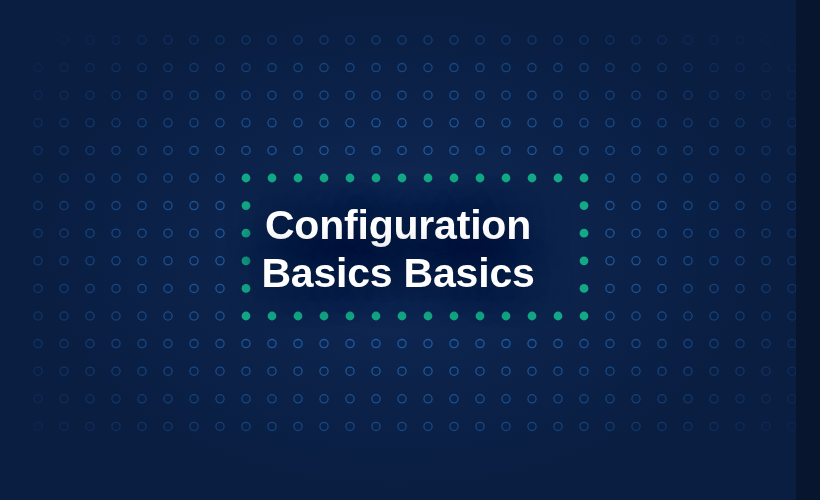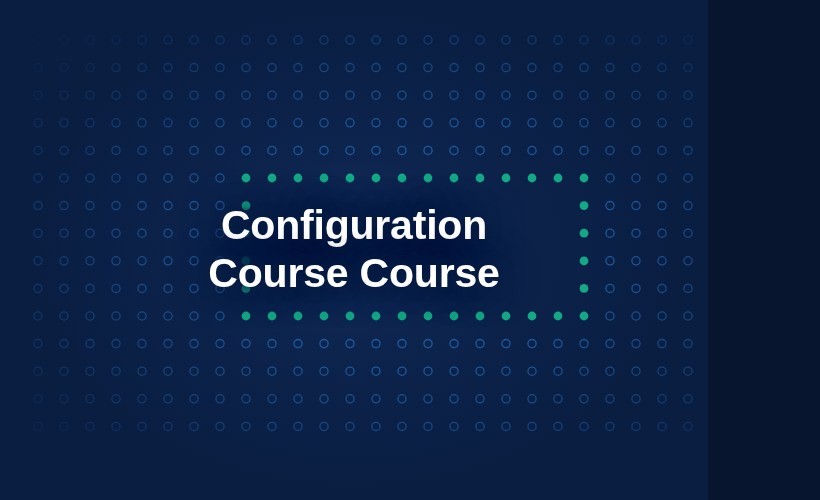--- a/index.html
+++ b/index.html
@@ -6,21 +6,21 @@
     margin: 0;
     padding: 0;
     background: #07152f;
   }
   body {
     font-family: "Liberation Sans", sans-serif;
   }
 
   #banner {
     position: relative;
-    width: 708px;
+    width: 796px;
     height: 500px;
     overflow: hidden;
     background: #0a1e42;
   }
 
   
   #center-glow {
     position: absolute;
     inset: 0;
     background:
@@ -524,16 +524,16 @@
         <circle cx="532.00" cy="316.00" r="4.4" fill="#13a886"></circle>
         <circle cx="558.00" cy="316.00" r="4.4" fill="#13a886"></circle>
         <circle cx="584.00" cy="316.00" r="4.4" fill="#13a886"></circle>
       </g>
   </svg>
 
   <div id="text-plate"></div>
 
   <div id="title-block">
     <div class="title-line">Configuration</div>
-    <div class="title-line">Course Course</div>
+    <div class="title-line">Basics Basics</div>
   </div>
 
 </div>
 
 </body></html>

